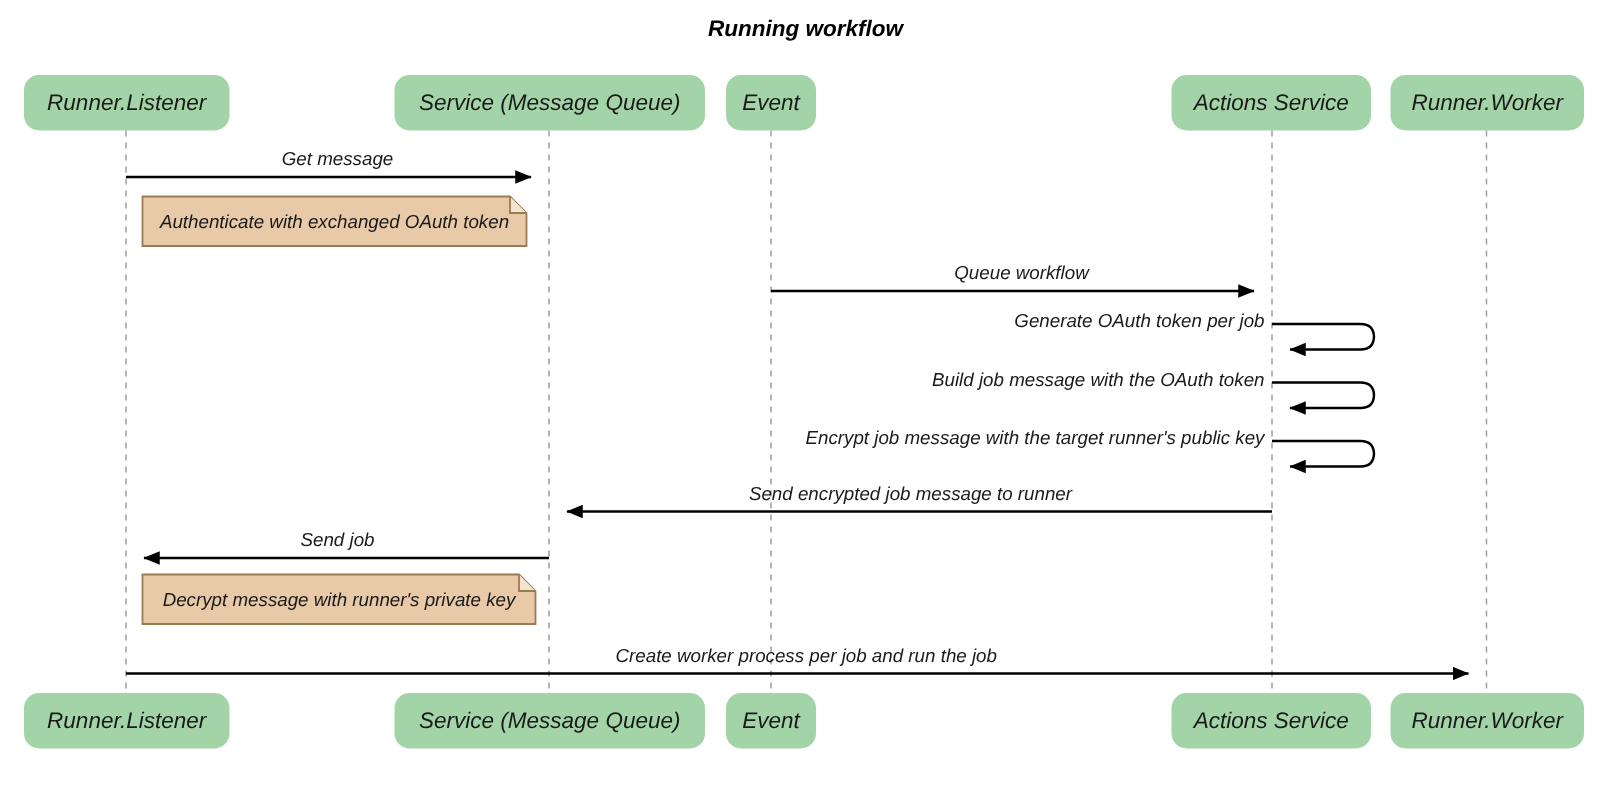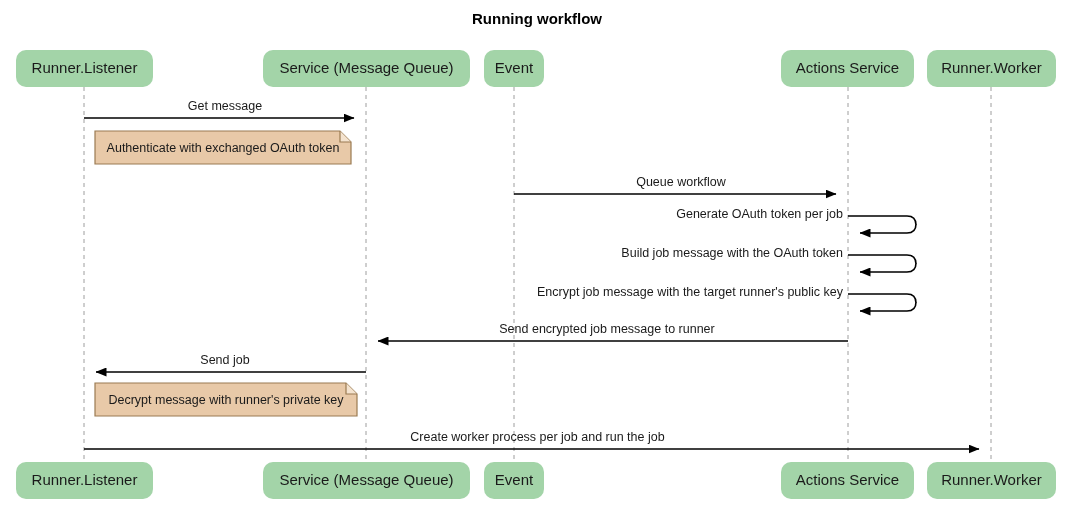--- a/index.html
+++ b/index.html
@@ -13,20 +13,21 @@
     height: 523px;
     position: relative;
     overflow: hidden;
     color: #000000;
   }
   #diagram-root {
     position: absolute;
     inset: 0;
     width: 1072px;
     height: 523px;
+    font-style: italic;
   }
   #diagram-svg {
     position: absolute;
     left: 0;
     top: 0;
     width: 1072px;
     height: 523px;
     display: block;
   }
   .actor-box-rect {

